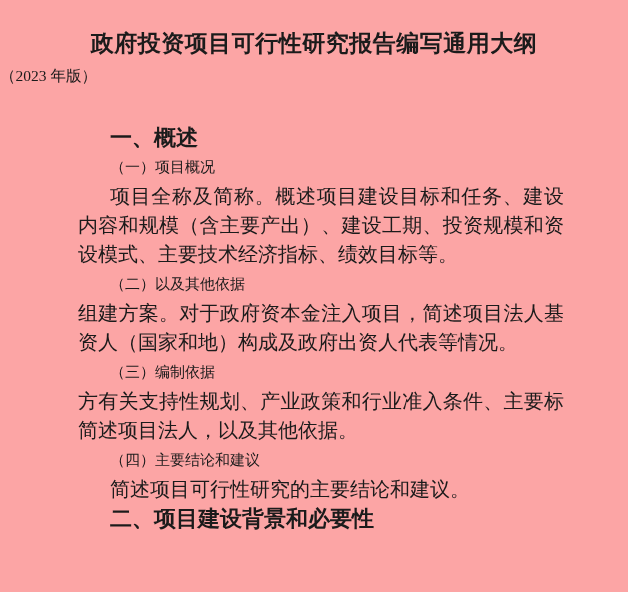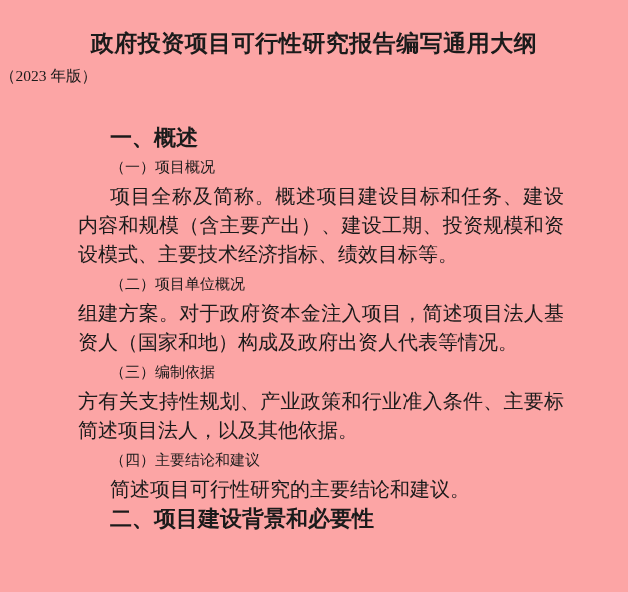--- a/index.html
+++ b/index.html
@@ -74,21 +74,21 @@
 
 <div class="page">
   <div class="doc-title">政府投资项目可行性研究报告编写通用大纲</div>
   <div class="doc-subtitle">（2023 年版）</div>
   <div class="doc-body">
       <div class="line heading ind">一、概述</div>
       <div class="line sub ind">（一）项目概况</div>
       <div class="line body ind fill">项目全称及简称。概述项目建设目标和任务、建设地点、建设</div>
       <div class="line body fill">内容和规模（含主要产出）、建设工期、投资规模和资金来源、建</div>
       <div class="line body">设模式、主要技术经济指标、绩效目标等。</div>
-      <div class="line sub ind">（二）项目单位概况</div>
+      <div class="line sub ind">（二）以及其他依据</div>
       <div class="line body fill">组建方案。对于政府资本金注入项目，简述项目法人基本信息、投</div>
       <div class="line body">资人（国家和地）构成及政府出资人代表等情况。</div>
       <div class="line sub ind">（三）编制依据</div>
       <div class="line body fill">方有关支持性规划、产业政策和行业准入条件、主要标准规范、专</div>
       <div class="line body">简述项目法人，以及其他依据。</div>
       <div class="line sub ind">（四）主要结论和建议</div>
       <div class="line body ind">简述项目可行性研究的主要结论和建议。</div>
       <div class="line heading ind">二、项目建设背景和必要性</div>
     </div>
 </div>

